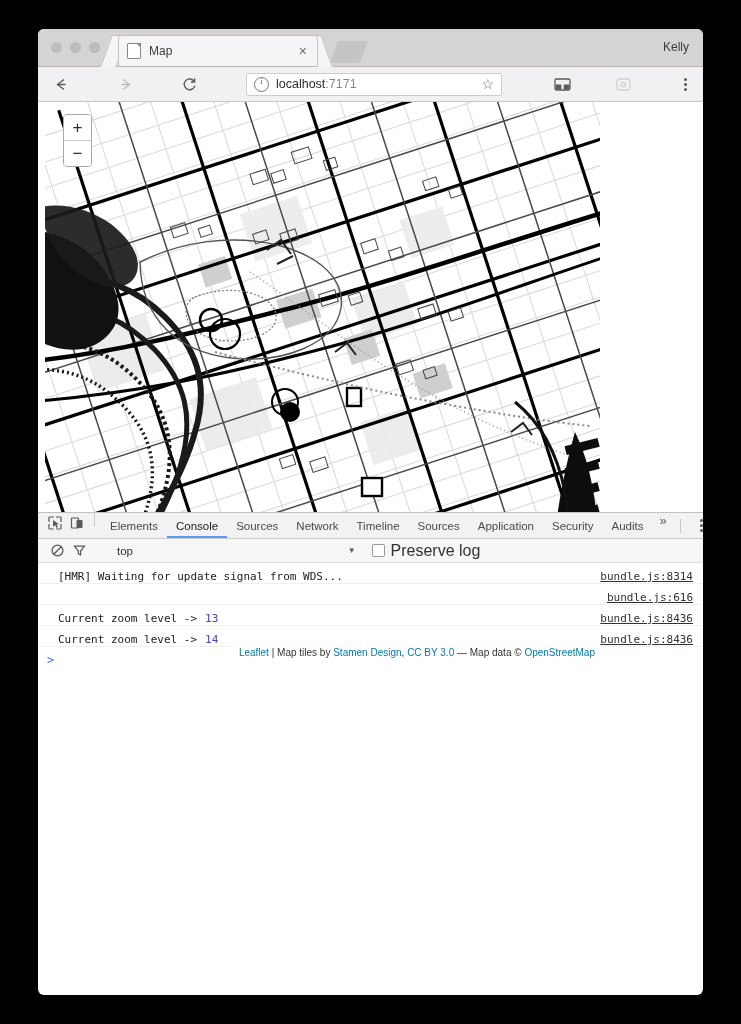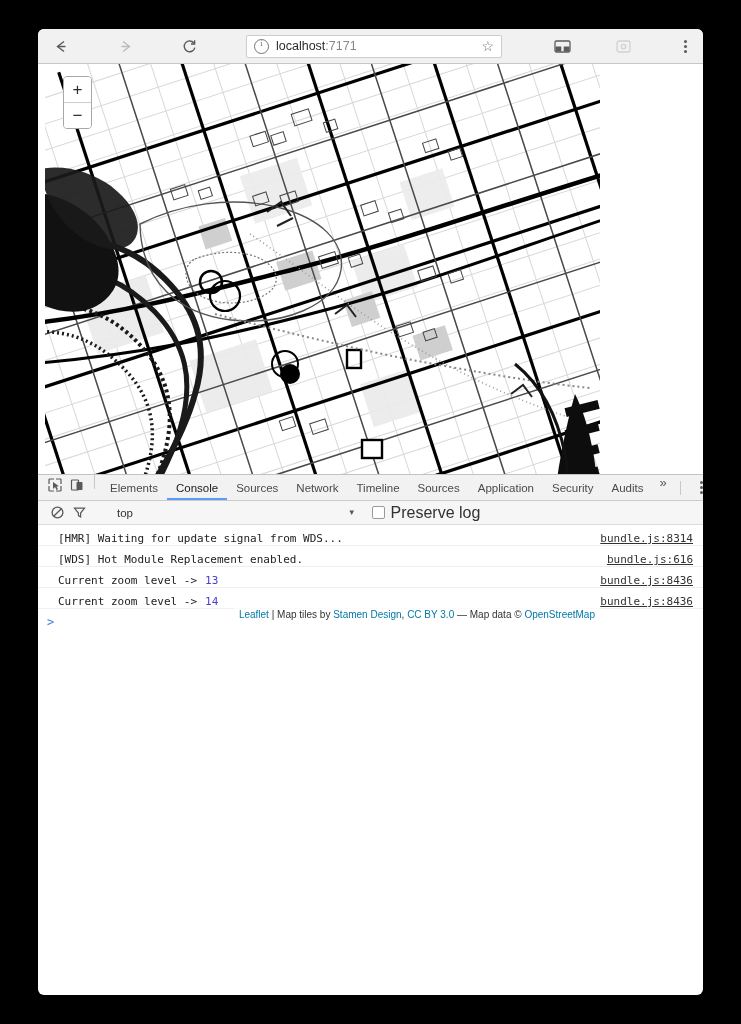--- a/index.html
+++ b/index.html
@@ -365,20 +365,36 @@
     font-family: "DejaVu Sans Mono", monospace;
     font-size: 12px;
     color: #4a7bec;
   }
 </style>
 </head>
 <body>
 
 <div class="window">
 
+  <div class="tabstrip">
+    <div class="traffic">
+      <span class="dot"></span>
+      <span class="dot"></span>
+      <span class="dot"></span>
+    </div>
+    <div class="tab-skew-l"></div>
+    <div class="tab-skew-r"></div>
+    <div class="tab">
+      <span class="tab-favicon"></span>
+      <span class="tab-title">Map</span>
+      <span class="tab-close">×</span>
+    </div>
+    <div class="tab-new"></div>
+    <div class="profile-name">Kelly</div>
+  </div>
 
   <div class="toolbar">
     <span class="nav-btn">
       <svg width="17" height="17" viewBox="0 0 17 17">
           <path d="M11 3.5 L4.5 8.5 L11 13.5" fill="none" stroke="currentColor" stroke-width="1.4"></path>
           <line x1="4.5" y1="8.5" x2="12.5" y2="8.5" stroke="currentColor" stroke-width="1.4"></line>
         </svg>
     </span>
     <span class="nav-btn disabled">
       <svg width="17" height="17" viewBox="0 0 17 17">
@@ -621,21 +637,20 @@
         </span>
       </div>
 
       <div class="console-rows">
         <div class="crow">
           <span class="msg">[HMR] Waiting for update signal from WDS...</span>
           <span class="num"></span>
           <span class="src">bundle.js:8314</span>
         </div>
         <div class="crow">
-          <span class="msg">[WDS] Hot Module Replacement enabled.</span>
           <span class="num"></span>
           <span class="src">bundle.js:616</span>
         </div>
         <div class="crow">
           <span class="msg">Current zoom level -&gt;</span>
           <span class="num">13</span>
           <span class="src">bundle.js:8436</span>
         </div>
         <div class="crow">
           <span class="msg">Current zoom level -&gt;</span>

